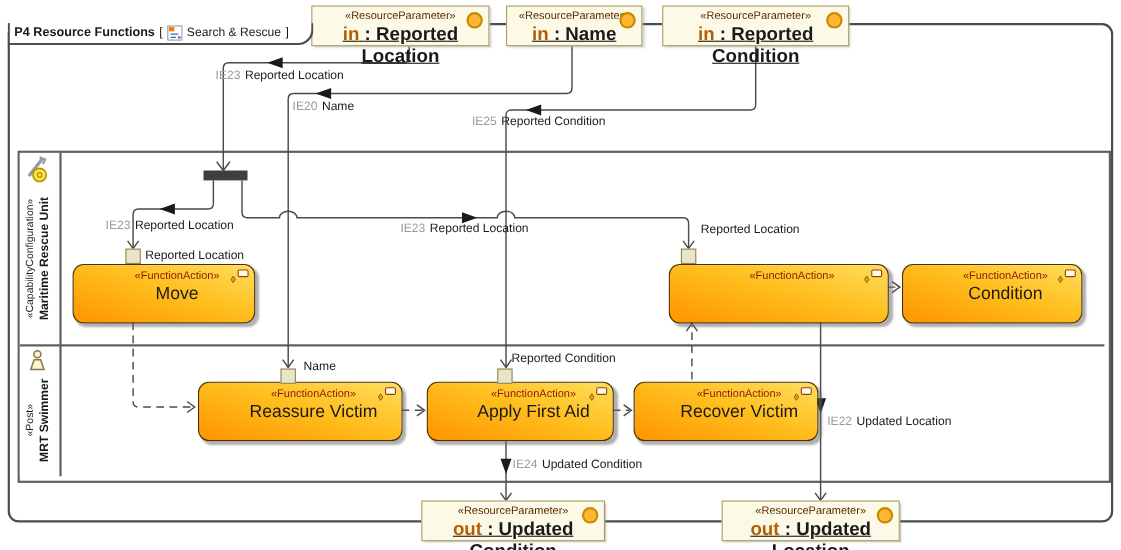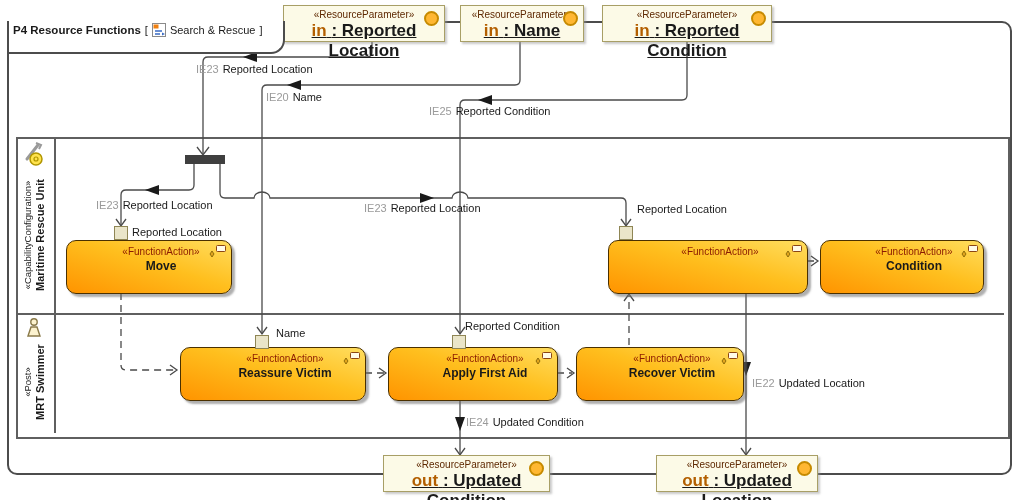--- a/index.html
+++ b/index.html
@@ -2,37 +2,37 @@
 <html><head>
 <meta charset="utf-8">
 <style>
   html,body{margin:0;padding:0;background:#ffffff;}
   #canvas{position:relative;width:1019px;height:500px;background:#ffffff;overflow:hidden;
           font-family:"Liberation Sans","DejaVu Sans",sans-serif;color:#1a1a1a;}
   .abs{position:absolute;}
   
   .frame{left:7px;top:21px;width:1001px;height:450px;border:2px solid #4c4c4c;border-radius:10px;z-index:1;}
   .tab{left:7px;top:21px;width:258px;height:17px;background:#ffffff;border:2px solid #4c4c4c;border-top:none;
-       border-radius:0 0 14px 0;display:flex;align-items:center;gap:4px;padding:0 12px 14px 4px;z-index:5;}
+       border-radius:0 0 14px 0;display:flex;align-items:center;gap:4px;padding:0 12px 1px 4px;z-index:5;}
   .tab .t1{font-weight:bold;font-size:11.5px;white-space:nowrap;}
   .tab .t2{font-size:11px;white-space:nowrap;}
   
   .lanes{left:16px;top:137px;width:990px;height:298px;border:2px solid #5f5f5f;z-index:1;}
   .lane-head{position:absolute;left:0;top:0;width:36px;height:294px;border-right:2px solid #5f5f5f;background:#fff;}
   .lane-div{position:absolute;left:0;top:174px;width:986px;border-top:2px solid #5f5f5f;}
   .vtext{position:absolute;left:50%;top:50%;transform:translate(-50%,-50%) rotate(-90deg);
          white-space:nowrap;text-align:center;line-height:1.15;}
   .vtext .st{font-size:9.5px;}
   .vtext .nm{font-size:11px;font-weight:bold;}
   
   .action{background:linear-gradient(to bottom left,#ffdd5e 0%,#ffbf1e 45%,#ff9400 100%);
           border:1.5px solid #4a3000;border-radius:10px;box-shadow:3px 3px 2px rgba(110,110,110,.55);
           text-align:center;z-index:3;padding-left:24px;}
   .action .st{font-size:10px;color:#8b1a00;margin-top:5px;}
-  .action .nm{font-size:12px;font-weight:bold;margin-top:2px;}
+  .action .nm{font-size:16px;font-weight:normal;margin-top:2px;}
   .action .cicon{position:absolute;top:3px;right:4px;}
   
   .param{background:#fcfae7;border:1.5px solid #a89f66;box-shadow:2px 2px 2px rgba(150,150,150,.5);
          text-align:center;z-index:3;}
   .param .st{font-size:10px;color:#5e2800;margin-top:3px;}
   .param .ln{font-size:17px;font-weight:bold;margin-top:1px;text-decoration:underline;}
   .param .kw{color:#b35f00;}
   .param .circle{position:absolute;right:5px;top:5px;width:11px;height:11px;border-radius:50%;
                  background:#ffb732;border:2px solid #c68a00;}
   .pin{width:12px;height:12px;background:#eae5c9;border:1.5px solid #8f8655;z-index:4;}

